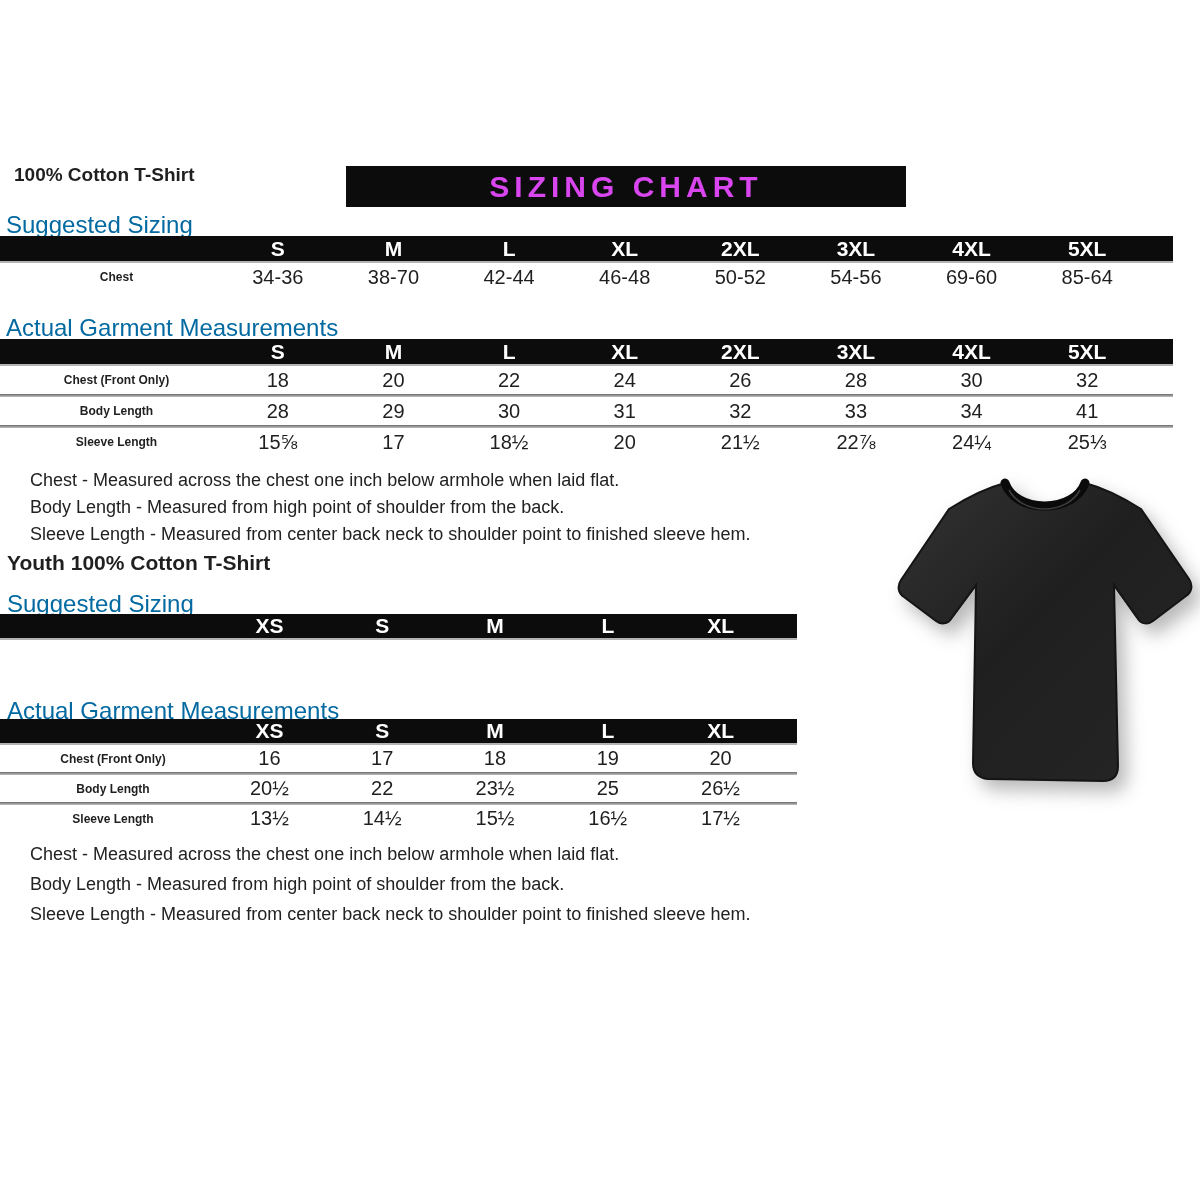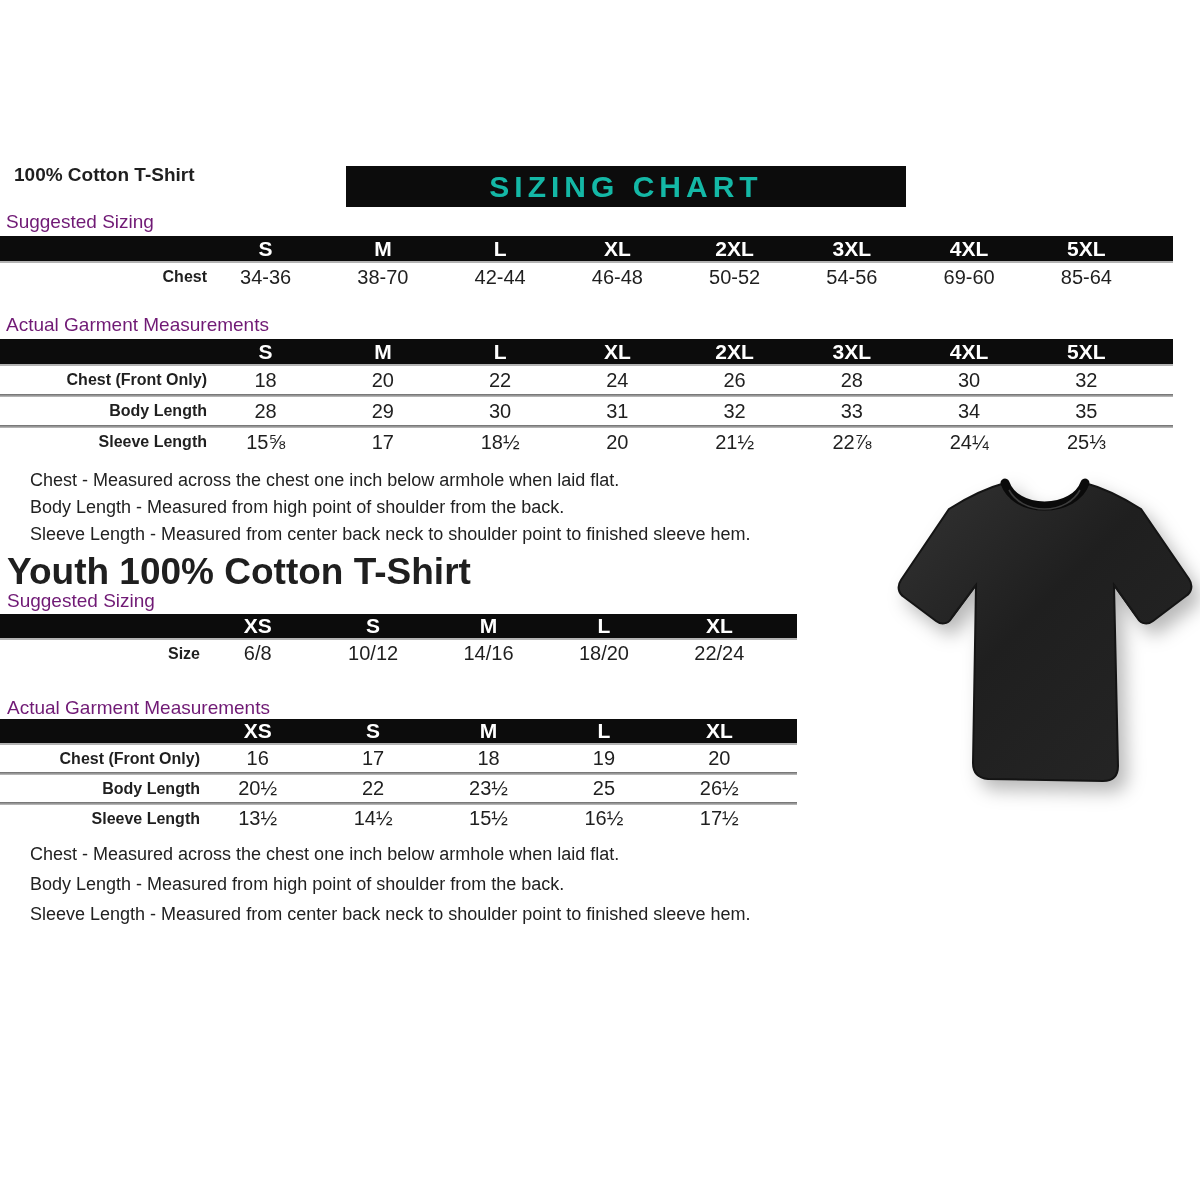--- a/index.html
+++ b/index.html
@@ -7,45 +7,45 @@
     width:1200px;height:1200px;position:relative;overflow:hidden;
     background:#ffffff;color:#1f1f1f;
     font-family:"Liberation Sans", sans-serif;
   }
   .abs{position:absolute}
 
   
   #product-title{left:14px;top:164px;font-size:19px;font-weight:700;white-space:nowrap}
   #banner{left:346px;top:166px;width:560px;height:41px;background:#0c0c0c;
           display:flex;align-items:center;justify-content:center}
-  #banner span{color:#14b8a6;font-weight:700;font-size:30px;letter-spacing:5px;white-space:nowrap}
-
-  .section-label{font-size:19px;color:#701a75;white-space:nowrap}
+  #banner span{color:#d946ef;font-weight:700;font-size:30px;letter-spacing:5px;white-space:nowrap}
+
+  .section-label{font-size:24px;color:#0369a1;white-space:nowrap}
 
   
   .tbl{left:0}
   .adult{width:1173px}
   .youth-t{width:797px}
   .row{display:flex;align-items:center}
   .adult .row{padding-right:28px}
   .youth-t .row{padding-right:20px}
   .bar-row{background:#0c0c0c;color:#fff;border-bottom:2px solid #b3b3b3}
   .adult .bar-row{height:25px}
   .youth-t .bar-row{height:24px}
   .adult .data-row{height:28px}
   .youth-t .data-row{height:27px}
   .cell{flex:1;text-align:center;font-size:20px;white-space:nowrap}
   .bar-row .cell{font-size:21px;font-weight:700}
-  .lab{flex:0 0 207px;text-align:right;font-weight:700;font-size:16px;white-space:nowrap}
+  .lab{flex:0 0 207px;text-align:center;padding-left:13px;font-weight:700;font-size:12px;white-space:nowrap}
   .youth-t .lab{flex:0 0 200px}
   .lab .rest{font-weight:700}
   .divider{height:3px;background:linear-gradient(180deg,#6a6a6a,#c2c2c2)}
 
   .note{left:30px;font-size:18px;white-space:nowrap;color:#222}
-  #youth-title{left:7px;top:551px;font-size:37px;font-weight:700;white-space:nowrap}
+  #youth-title{left:7px;top:551px;font-size:21px;font-weight:700;white-space:nowrap}
 
   #tshirt{left:892px;top:468px;filter:drop-shadow(8px 10px 9px rgba(0,0,0,0.28))}
 
   
   #adult-suggested-label{left:6px;top:211px}
   #adult-suggested{top:236px}
   #adult-actual-label{left:6px;top:314px}
   #adult-actual{top:339px}
   #adult-note-0{top:470px}
   #adult-note-1{top:497px}
@@ -123,21 +123,21 @@
   <div class="divider"></div>
   <div class="row data-row">
     <div class="cell lab">Body Length</div>
     <div class="cell">28</div>
     <div class="cell">29</div>
     <div class="cell">30</div>
     <div class="cell">31</div>
     <div class="cell">32</div>
     <div class="cell">33</div>
     <div class="cell">34</div>
-    <div class="cell">35</div>
+    <div class="cell">41</div>
   </div>
   <div class="divider"></div>
   <div class="row data-row">
     <div class="cell lab">Sleeve Length</div>
     <div class="cell">15⅝</div>
     <div class="cell">17</div>
     <div class="cell">18½</div>
     <div class="cell">20</div>
     <div class="cell">21½</div>
     <div class="cell">22⅞</div>
@@ -154,28 +154,20 @@
 <div class="abs section-label" id="youth-suggested-label">Suggested Sizing</div>
 
 <div class="abs tbl youth-t" id="youth-suggested">
   <div class="row bar-row">
     <div class="cell lab"></div>
     <div class="cell">XS</div>
     <div class="cell">S</div>
     <div class="cell">M</div>
     <div class="cell">L</div>
     <div class="cell">XL</div>
-  </div>
-  <div class="row data-row">
-    <div class="cell lab">Size</div>
-    <div class="cell">6/8</div>
-    <div class="cell">10/12</div>
-    <div class="cell">14/16</div>
-    <div class="cell">18/20</div>
-    <div class="cell">22/24</div>
   </div>
 </div>
 
 <div class="abs section-label" id="youth-actual-label">Actual Garment Measurements</div>
 
 <div class="abs tbl youth-t" id="youth-actual">
   <div class="row bar-row">
     <div class="cell lab"></div>
     <div class="cell">XS</div>
     <div class="cell">S</div>

